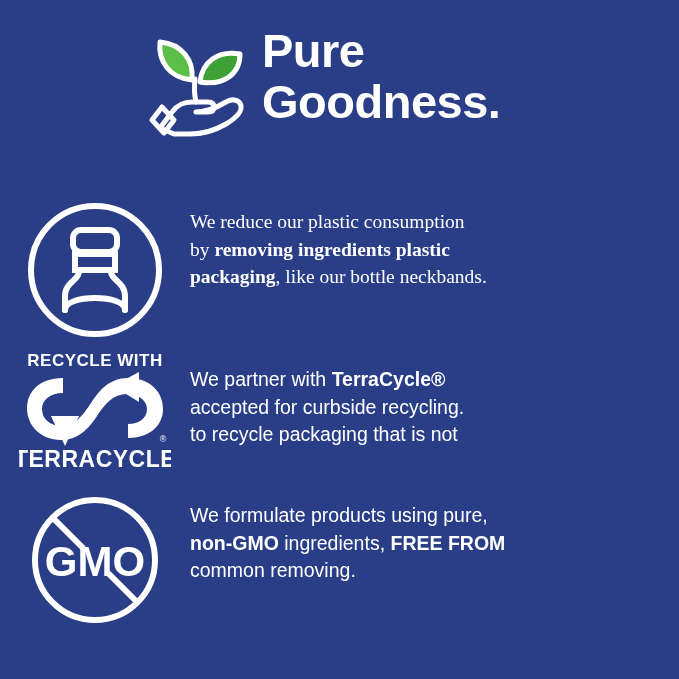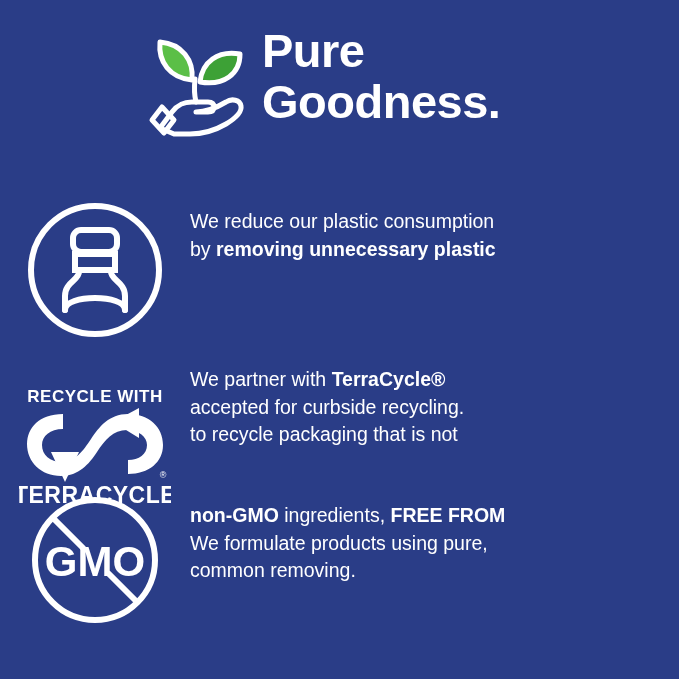--- a/index.html
+++ b/index.html
@@ -75,30 +75,30 @@
     padding-right: 14px;
   }
   .row-text b {
     font-weight: bold;
   }
   .row-text .line {
     display: block;
     white-space: nowrap;
   }
 
-  #row-plastic  { top: 196px; }
+  #row-plastic  { top: 196px; font-family: Liberation Serif, serif; }
   #row-recycle  { top: 350px; }
   #row-gmo      { top: 494px; }
 
   #row-plastic  .row-text { padding-top: 12px; }
   #row-recycle  .row-text { padding-top: 16px; }
   #row-gmo      .row-text { padding-top: 8px; }
 
   .icon-bottle { width: 148px; height: 148px; }
-  .icon-terracycle { width: 152px; height: 122px; margin-top: 36px; }
+  .icon-terracycle { width: 152px; height: 122px; }
   .icon-gmo { width: 144px; height: 132px; }
 </style>
 </head>
 <body style="background: rgb(42, 61, 135);">
 
 <div class="panel" style="background: rgb(42, 61, 135);">
 
   <div class="header">
 
     <span class="header-logo">
@@ -135,21 +135,22 @@
 
           <path d="M58 76 C 58 84, 44 86, 44 100 L 44 114
                    M104 114 L 104 100 C 104 86, 90 84, 90 76" fill="none" stroke="#ffffff" stroke-width="6" stroke-linecap="round"></path>
 
           <path d="M44 114 C 44 98, 104 98, 104 114" fill="none" stroke="#ffffff" stroke-width="6" stroke-linecap="round"></path>
         </svg>
       </span>
     </div>
     <div class="row-text">
         <span class="line"><span>We reduce our plastic consumption</span></span>
-        <span class="line"><span>by </span><b>removing unnecessary plastic</b></span>
+        <span class="line"><span>by </span><b>removing ingredients plastic</b></span>
+        <span class="line"><b>packaging</b><span>, like our bottle neckbands.</span></span>
       </div>
   </div>
 
   <div class="row" id="row-recycle">
     <div class="row-icon">
       <span class="icon-terracycle">
         <svg viewBox="0 0 152 122" width="152" height="122" aria-hidden="true">
           <text x="76" y="16" text-anchor="middle" fill="#ffffff" font-family="Liberation Sans, sans-serif" font-size="17" font-weight="bold" letter-spacing="0.5">RECYCLE WITH</text>
 
           <g fill="#ffffff">
@@ -193,19 +194,19 @@
           <circle cx="72" cy="66" r="60" fill="none" stroke="#ffffff" stroke-width="6"></circle>
 
           <line x1="30" y1="24" x2="60" y2="54" stroke="#ffffff" stroke-width="6" stroke-linecap="round"></line>
 
           <line x1="86" y1="80" x2="114" y2="108" stroke="#ffffff" stroke-width="6" stroke-linecap="round"></line>
           <text x="72" y="82" text-anchor="middle" fill="#ffffff" font-family="Liberation Sans, sans-serif" font-size="42" font-weight="bold" letter-spacing="0">GMO</text>
         </svg>
       </span>
     </div>
     <div class="row-text">
+        <span class="line"><span>We formulate products using pure,</span></span>
         <span class="line"><b>non-GMO</b><span> ingredients, </span><b>FREE FROM</b></span>
-        <span class="line"><span>We formulate products using pure,</span></span>
         <span class="line"><span>common removing.</span></span>
       </div>
   </div>
 
 </div>
 
 </body></html>

